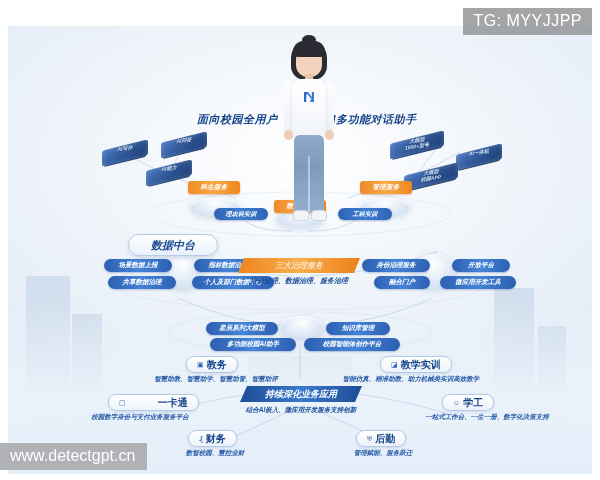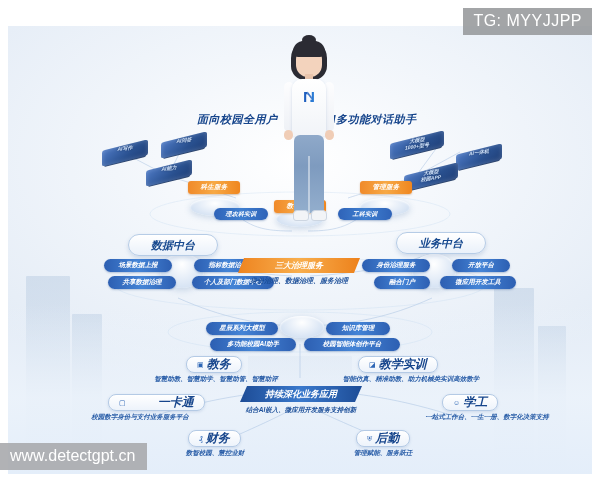--- a/index.html
+++ b/index.html
@@ -171,21 +171,21 @@
     border-radius: 7px;
     background: linear-gradient(90deg,#2d5fb2 0%,#4484d6 50%,#2d5fb2 100%);
     box-shadow: 0 1px 2px rgba(40,80,140,.30);
   }
 
   
   #gov-banner {
     position: absolute;
     left: 230px; top: 232px; width: 122px; height: 15px;
     display: flex; align-items: center; justify-content: center;
-    font-size: 8px; font-weight: bold; font-style: italic; color: #fff;
+    font-size: 8px; font-weight: normal; font-style: italic; color: #fff;
     background: linear-gradient(90deg,#ee8420 0%,#f8ae4d 50%,#ed811b 100%);
     box-shadow: 0 1px 2px rgba(170,95,20,.35);
     clip-path: polygon(6px 0, 122px 0, 116px 15px, 0 15px);
   }
   #gov-sub {
     position: absolute;
     left: 230px; top: 250px; width: 122px;
     text-align: center;
     font-size: 7px; font-weight: bold; font-style: italic;
     color: #1c4f99;
@@ -218,21 +218,21 @@
     gap: 3px;
     height: 15px;
     padding: 0 10px;
     background: linear-gradient(180deg,#ffffff 0%,#edf3fb 100%);
     border: 1px solid #b4cae5;
     border-radius: 8px;
     box-shadow: 0 1px 3px rgba(70,110,165,.18);
     white-space: nowrap;
   }
   .app-card .ic { font-size: 7px; color: #2d66b5; line-height: 1; }
-  .app-card .nm { font-size: 12px; font-weight: bold; font-style: italic; color: #16458c; }
+  .app-card .nm { font-size: 10px; font-weight: bold; color: #16458c; }
   .app-desc {
     position: absolute;
     font-size: 6.5px;
     font-weight: bold;
     font-style: italic;
     color: #2a5ea8;
     white-space: nowrap;
     text-align: center;
   }
 
@@ -370,21 +370,20 @@
   </div>
 
   <div class="disc" style="left:152px; top:228px; width:44px; height:34px;"></div>
   <div class="title-cap" style="left:120px; top:208px; width:88px; height:20px;">数据中台</div>
   <div class="sub-pill" style="left:96px;  top:233px; width:68px;">场景数据上报</div>
   <div class="sub-pill" style="left:186px; top:233px; width:68px;">指标数据治理</div>
   <div class="sub-pill" style="left:100px; top:250px; width:68px;">共享数据治理</div>
   <div class="sub-pill" style="left:184px; top:250px; width:82px;">个人及部门数据中心</div>
 
   <div class="disc" style="left:404px; top:228px; width:44px; height:34px;"></div>
-  <div class="title-cap" style="left:388px; top:206px; width:88px; height:20px;">业务中台</div>
   <div class="sub-pill" style="left:354px; top:233px; width:68px;">身份治理服务</div>
   <div class="sub-pill" style="left:444px; top:233px; width:58px;">开放平台</div>
   <div class="sub-pill" style="left:366px; top:250px; width:56px;">融合门户</div>
   <div class="sub-pill" style="left:432px; top:250px; width:76px;">微应用开发工具</div>
 
   <div id="gov-banner">三大治理服务</div>
   <div id="gov-sub">身份治理、数据治理、服务治理</div>
 
   <div class="disc" style="left:272px; top:290px; width:44px; height:22px;"></div>
   <div class="sub-pill" style="left:198px; top:296px; width:72px;">星辰系列大模型</div>
@@ -394,21 +393,21 @@
 
   <div id="apps-banner">持续深化业务应用</div>
   <div id="apps-sub">结合AI嵌入、微应用开发服务支持创新</div>
 
   <div class="app-card" style="left:178px; top:330px;">
     <span class="ic">▣</span>
     <span class="nm">教务</span>
   </div>
   <div class="app-desc" style="left:128px; top:349px; width:160px;">智慧助教、智慧助学、智慧助管、智慧助评</div>
 
-  <div class="app-card" style="left:350px; top:330px;">
+  <div class="app-card" style="left:372px; top:330px;">
     <span class="ic">◪</span>
     <span class="nm">教学实训</span>
   </div>
   <div class="app-desc" style="left:308px; top:349px; width:190px;">智能仿真、精准助教、助力机械类实训高效教学</div>
 
   <div class="app-card" style="left:100px; top:368px;gap:32px;">
     <span class="ic">▢</span>
     <span class="nm">一卡通</span>
   </div>
   <div class="app-desc" style="left:48px; top:387px; width:168px;">校园数字身份与支付业务服务平台</div>

